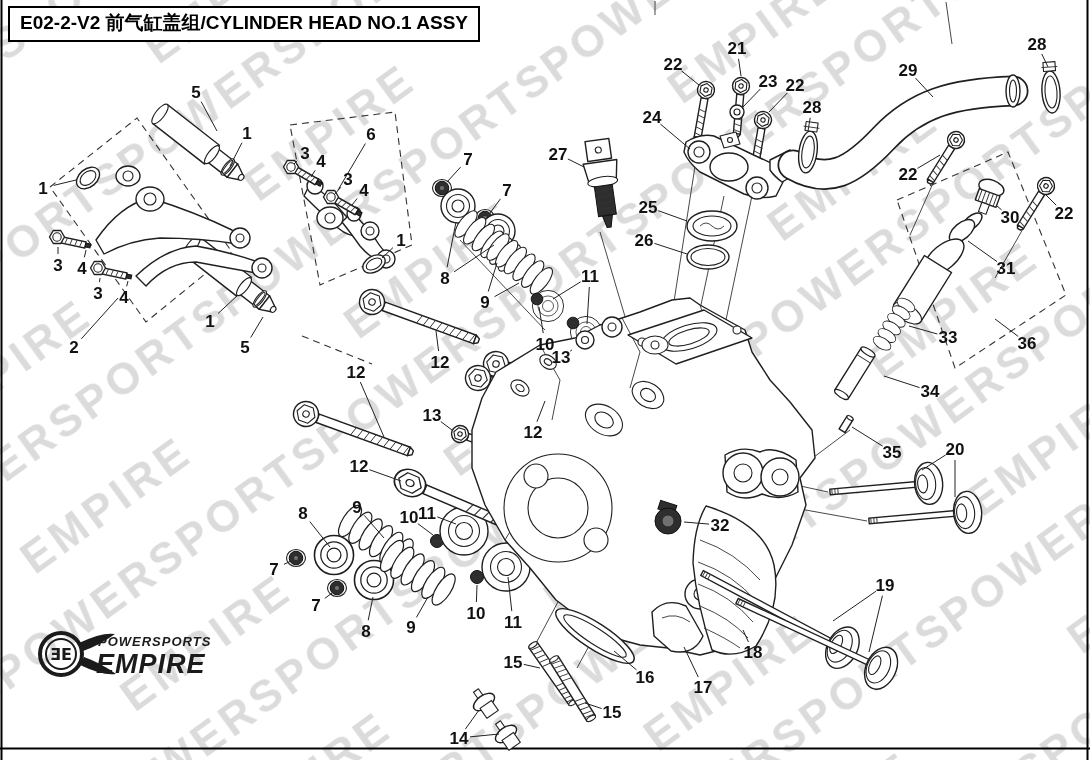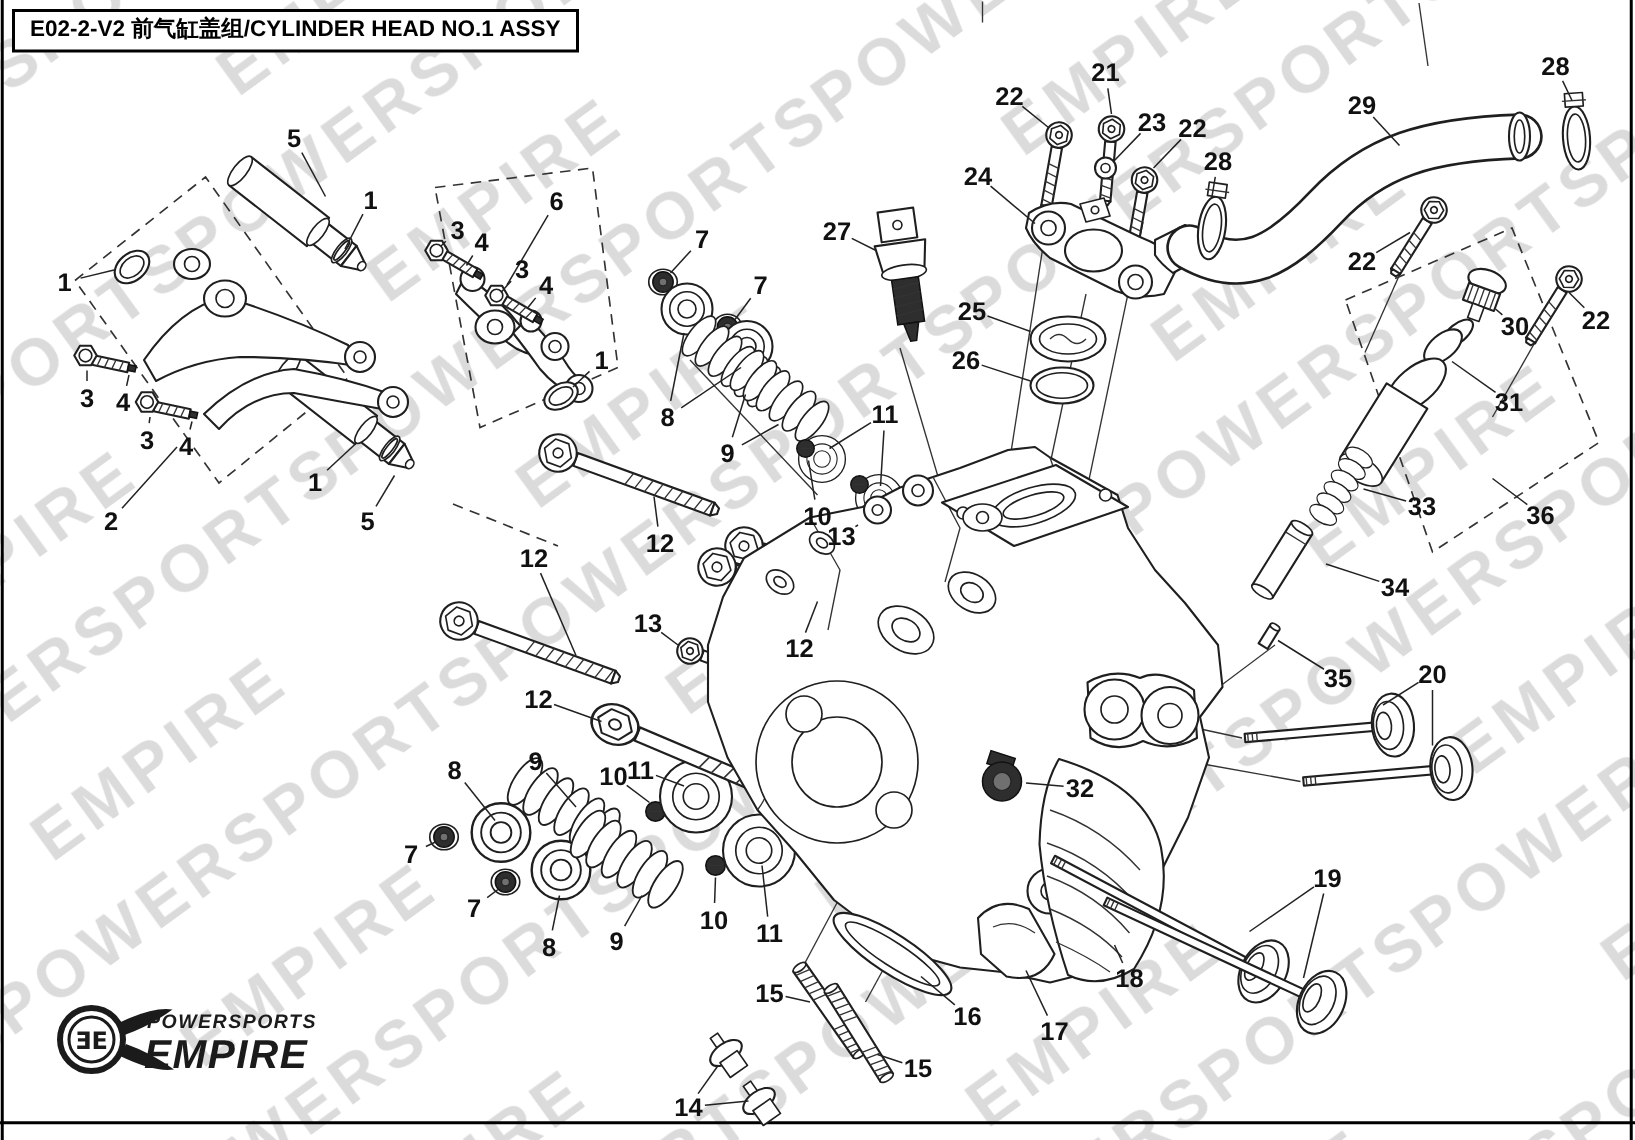--- a/index.html
+++ b/index.html
@@ -1,21 +1,21 @@
 <!DOCTYPE html>
 <html><head>
 <meta charset="utf-8">
 <style>
   html,body{margin:0;padding:0;background:#fff;}
   .page{position:relative;width:1090px;height:760px;background:#fff;overflow:hidden;
         font-family:"Liberation Sans","DejaVu Sans",sans-serif;}
   .title-box{position:absolute;left:8px;top:6px;border:2px solid #000;background:#fff;
-             padding:2px 10px 4px 10px;font-weight:bold;font-size:15px;color:#000;z-index:5;
+             padding:2px 10px 4px 10px;font-weight:bold;font-size:19px;color:#000;z-index:5;
              white-space:nowrap;}
-  .logo-wrap{position:absolute;left:36px;top:662px;z-index:4;}
+  .logo-wrap{position:absolute;left:36px;top:623px;z-index:4;}
   
   .pw{fill:#fff;stroke:#1f1f1f;stroke-width:1.4;stroke-linejoin:round;}
   .pw2{fill:#fff;stroke:#1f1f1f;stroke-width:1.1;stroke-linejoin:round;}
   .pd{fill:#2e2e2e;stroke:#111;stroke-width:1;}
   .pg{fill:#707070;stroke:#222;stroke-width:.8;}
   .thin{stroke:#333;stroke-width:.9;fill:none;}
   .dash{stroke:#333;stroke-width:1.1;fill:none;stroke-dasharray:7 5;}
   .leader{stroke:#222;stroke-width:1;}
   .co{font:bold 17px "Liberation Sans",sans-serif;fill:#111;text-anchor:middle;}
   .wmt{font:bold 44px "Liberation Sans",sans-serif;fill:#dbdbdb;letter-spacing:5px;}

